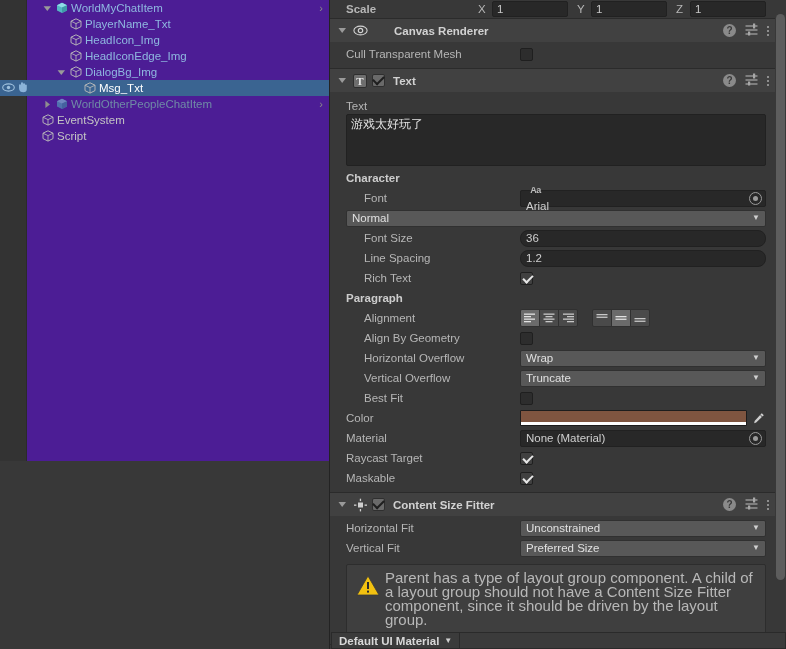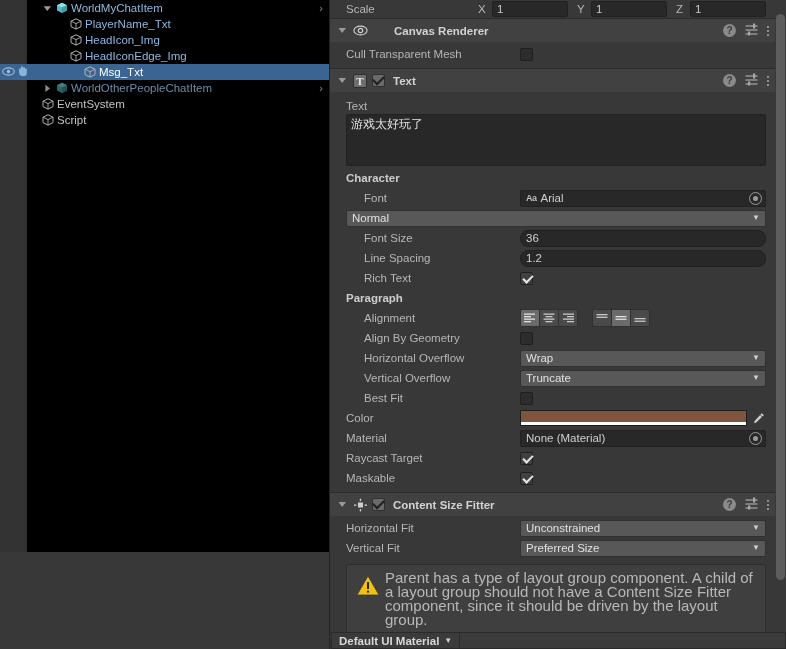--- a/index.html
+++ b/index.html
@@ -8,22 +8,22 @@
     background: #383838;
     font-family: "Liberation Sans", sans-serif;
     font-size: 11.5px;
     color: #b6b6b6;
     overflow: hidden;
   }
   #app { position: relative; width: 786px; height: 649px; display: flex; }
 
   
   .hierarchy {
-    width: 329px; height: 552px;
-    background: #000000;
+    width: 329px; height: 461px;
+    background: #4c1d95;
     position: relative;
     overflow: hidden;
     flex: 0 0 329px;
   }
   .h-gutter {
     position: absolute; left: 0; top: 0; width: 27px; height: 649px;
     background: #333333;
     border-right: 1px solid #2b2b2b;
   }
   .h-rows { position: absolute; left: 0; top: 0; right: 0; }
@@ -60,21 +60,21 @@
   }
   .insp-inner { position: absolute; left: 0; top: 0; right: 11px; }
 
   .sep { height: 1px; background: #2b2b2b; }
 
   
   .scale-row {
     height: 18px; display: flex; align-items: center;
     padding-left: 16px; position: relative; overflow: hidden;
   }
-  .scale-label { width: 160px; color: #b6b6b6; }
+  .scale-label { width: 160px; color: #b6b6b6; font-weight: bold; }
   .vec3 { display: flex; align-items: center; gap: 0; flex: 1; }
   .vec-axis { width: 14px; color: #b6b6b6; text-align: left; }
   .vec-field {
     height: 16px; background: #282828; border: 1px solid #212121;
     border-radius: 2px; color: #c8c8c8; padding: 0 4px;
     line-height: 15px; margin-right: 9px;
   }
   .v1 { width: 76px; } .v2 { width: 76px; } .v3 { width: 76px; }
 
   
@@ -280,20 +280,35 @@
         <div class="h-row">
           <span class="h-indent" style="width:55px"></span>
           <span class="twisty"></span>
           <span class="h-icon">
             <svg width="12" height="12" viewBox="0 0 12 12">
               <path d="M6 0.8 L11 3.2 L11 8.6 L6 11.1 L1 8.6 L1 3.2 Z" fill="none" stroke="#b9b9b9" stroke-width="0.95"></path>
               <path d="M1 3.2 L6 5.6 L11 3.2 M6 5.6 L6 11.1" fill="none" stroke="#b9b9b9" stroke-width="0.85"></path>
             </svg>
           </span>
           <span class="h-label">HeadIconEdge_Img</span>
+        </div>
+        <div class="h-row">
+          <span class="h-indent" style="width:55px"></span>
+          <span class="twisty">
+            <svg width="9" height="9" viewBox="0 0 9 9">
+              <path d="M0.6 2.3 L8 2.3 L4.3 6.9 Z" fill="#9a9a9a"></path>
+            </svg>
+          </span>
+          <span class="h-icon">
+            <svg width="12" height="12" viewBox="0 0 12 12">
+              <path d="M6 0.8 L11 3.2 L11 8.6 L6 11.1 L1 8.6 L1 3.2 Z" fill="none" stroke="#b9b9b9" stroke-width="0.95"></path>
+              <path d="M1 3.2 L6 5.6 L11 3.2 M6 5.6 L6 11.1" fill="none" stroke="#b9b9b9" stroke-width="0.85"></path>
+            </svg>
+          </span>
+          <span class="h-label">DialogBg_Img</span>
         </div>
         <div class="h-row selected">
           <span class="h-gut-icons">
             <span><svg width="13" height="9" viewBox="0 0 13 9">
                 <ellipse cx="6.5" cy="4.5" rx="5.8" ry="3.6" fill="none" stroke="#9fc0dd" stroke-width="1.1"></ellipse>
                 <circle cx="6.5" cy="4.5" r="1.7" fill="#9fc0dd"></circle>
               </svg></span>
             <span><svg width="12" height="11" viewBox="0 0 12 11">
                 <path d="M2 6 L2 3.2 Q2 2.2 3 2.2 Q4 2.2 4 3.2 L4 1.2 Q4 0.3 5 0.3 Q6 0.3 6 1.2 L6 2 Q6 1.2 7 1.2 Q8 1.2 8 2.1 L8 3 Q8 2.4 8.9 2.4 Q9.8 2.4 9.8 3.3 L9.8 7 Q9.8 10.2 6.3 10.2 Q3 10.2 2.3 8 Z" fill="#8bb3d8"></path>
               </svg></span>
@@ -445,21 +460,21 @@
         <div class="textarea-wrap">
           <div class="textarea">游戏太好玩了</div>
         </div>
 
         <div class="section-head">Character</div>
 
         <div class="row">
           <span class="lbl ind">Font</span>
           <span class="ctl">
             <span class="objfield">
-              <span style="display:flex;align-items:center;">
+              <span style="display:flex;align-items:center;flex-direction:column;">
                 <span class="fonticon">Aa</span>
                 <span>Arial</span>
               </span>
               <span class="objdot"></span>
             </span>
           </span>
         </div>
 
         <div class="row">
           <span class="ctl">

